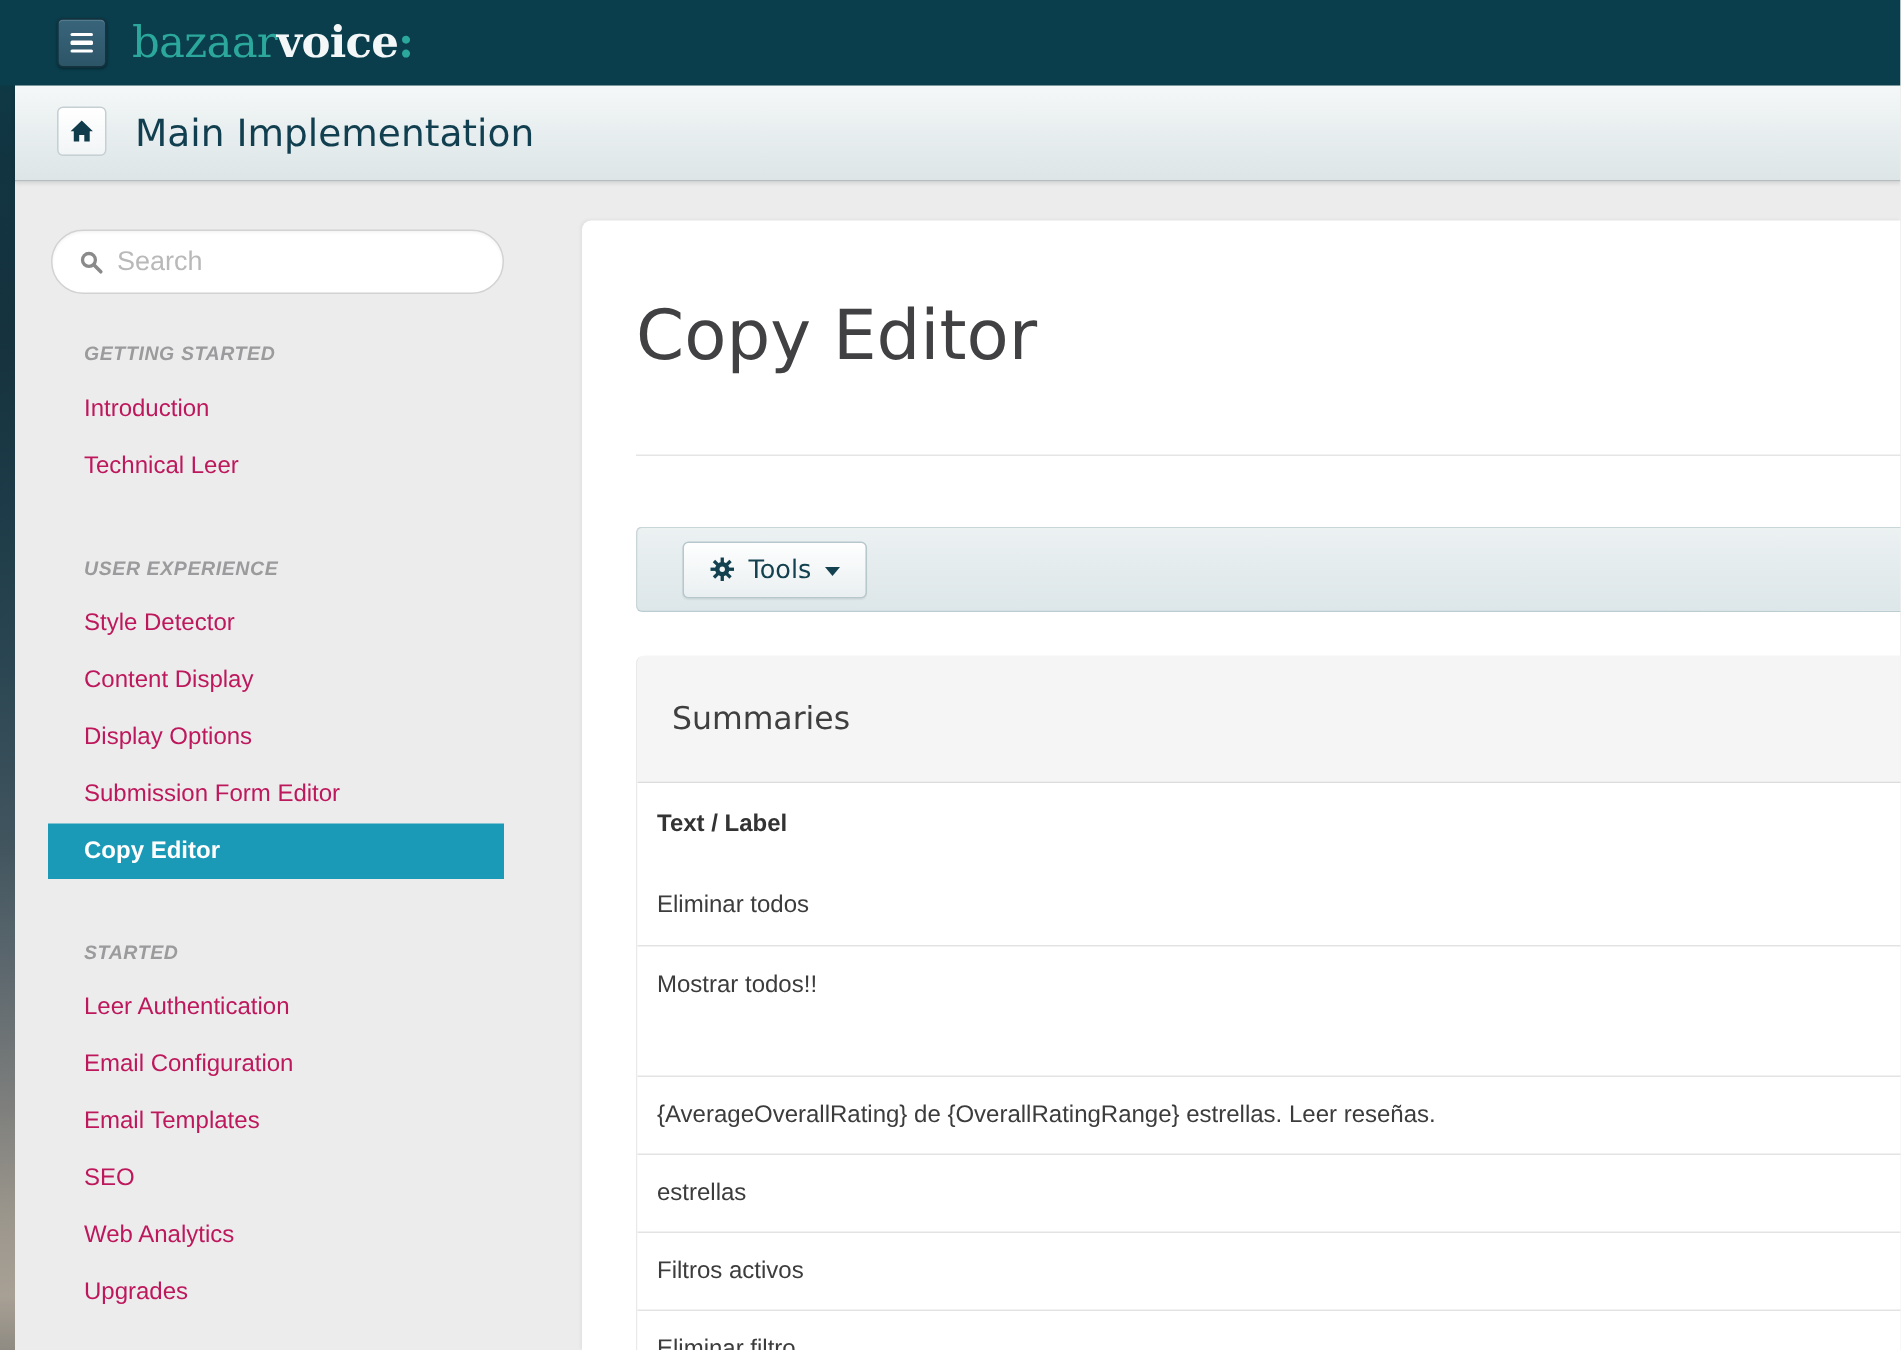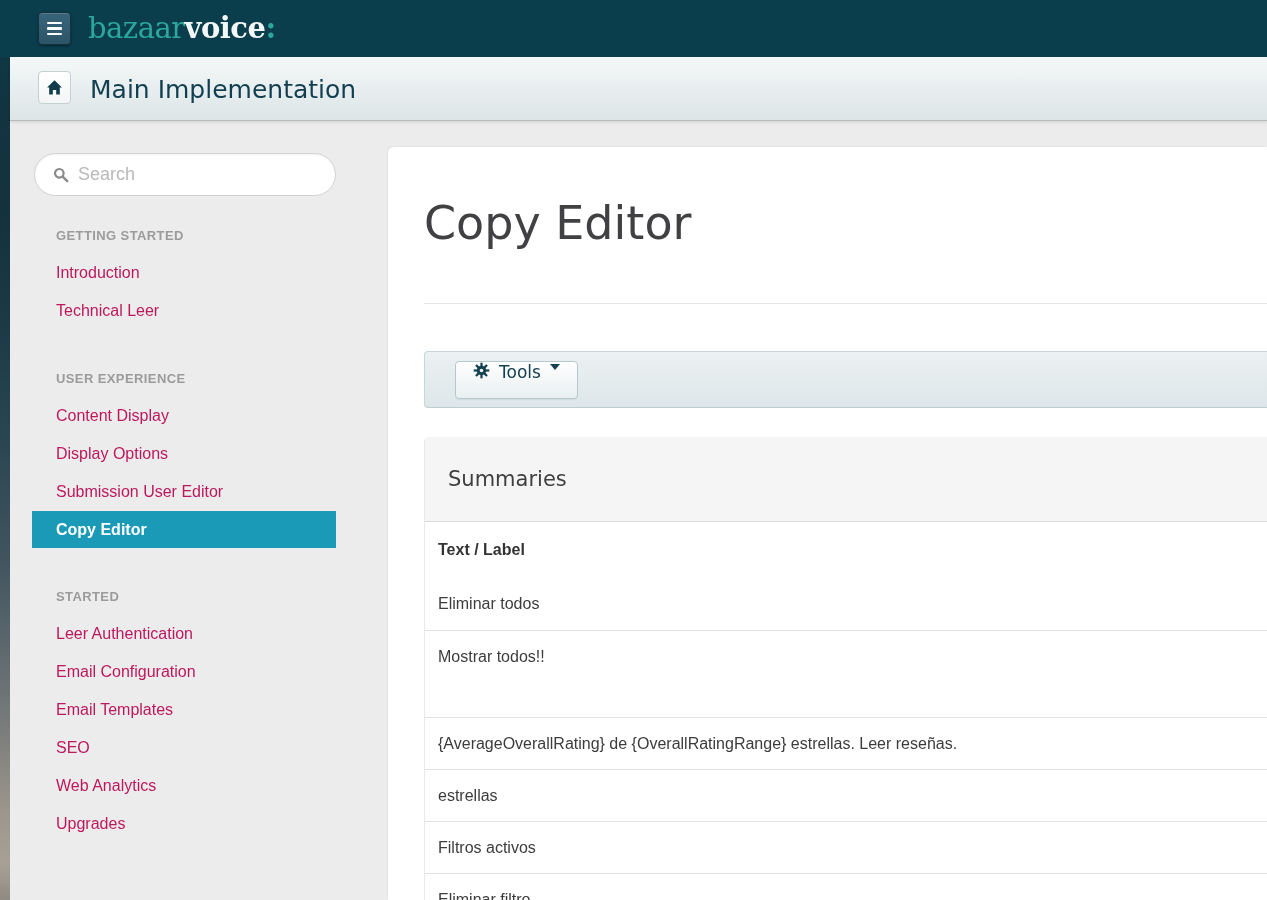--- a/index.html
+++ b/index.html
@@ -79,21 +79,21 @@
   .search-input {
     border:none; outline:none; background:transparent;
     font-family:"Liberation Sans",sans-serif; font-size:18px; color:#6d28d9;
     margin-left:9px; width:230px;
   }
   .search-input::placeholder { color:#b9b9b9; }
 
   .nav { margin-top:20px; padding-left:46px; }
   .nav-label {
     height:38px; display:flex; align-items:center;
-    font-size:13px; font-weight:bold; letter-spacing:.4px; color:#9b9b9d;
+    font-size:13px; font-weight:bold; letter-spacing:.4px; color:#9b9b9d;font-style:italic;
   }
   .nav-item {
     height:38px; display:flex; align-items:center;
     font-size:16px; color:#be185d; cursor:pointer; white-space:nowrap;
   }
   .nav-item.selected {
     background:#1b9ab8; color:#fff; font-weight:bold;
     margin-left:-24px; padding-left:24px; width:304px; height:37px;
   }
   .nav-section { margin-bottom:29px; }
@@ -114,21 +114,21 @@
 
   .toolbar {
     margin:47px -12px 0 0; height:57px;
     background:linear-gradient(180deg,#ecf1f2 0%,#e3ebed 55%,#dde6e8 100%);
     border-top:1px solid #c8d5d9; border-bottom:1px solid #bccdd2;
     border-left:1px solid #c8d5d9; border-radius:4px 0 0 4px;
     display:flex; align-items:center;
   }
   .tools-btn {
     margin-left:30px; height:38px; padding:0 17px;
-    display:inline-flex; align-items:flex-start; gap:9px;
+    display:inline-flex; align-items:center; gap:9px;
     background:linear-gradient(180deg,#fefefe 0%,#f3f6f7 55%,#e9eff1 100%);
     border:1px solid #b7c8cd; border-radius:4px; cursor:pointer;
     box-shadow:0 1px 1px rgba(0,0,0,.06);
     font-family:"DejaVu Sans","Liberation Sans",sans-serif;
     font-size:17px; color:#14414f;
   }
   .caret {
     width:0; height:0; margin-top:2px;
     border-left:5px solid transparent; border-right:5px solid transparent;
     border-top:6px solid #14414f;
@@ -192,23 +192,24 @@
       <input class="search-input" type="text" placeholder="Search" style="">
     </div>
     <nav class="nav" id="sidebar-nav">
         <div class="nav-section">
           <div class="nav-label">GETTING STARTED</div>
           <div class="nav-item">Introduction</div>
           <div class="nav-item">Technical Leer</div>
         </div>
         <div class="nav-section">
           <div class="nav-label">USER EXPERIENCE</div>
+          <div class="nav-item">Style Detector</div>
           <div class="nav-item">Content Display</div>
           <div class="nav-item">Display Options</div>
-          <div class="nav-item">Submission User Editor</div>
+          <div class="nav-item">Submission Form Editor</div>
           <div class="nav-item selected">Copy Editor</div>
         </div>
         <div class="nav-section">
           <div class="nav-label">STARTED</div>
           <div class="nav-item">Leer Authentication</div>
           <div class="nav-item">Email Configuration</div>
           <div class="nav-item">Email Templates</div>
           <div class="nav-item">SEO</div>
           <div class="nav-item">Web Analytics</div>
           <div class="nav-item">Upgrades</div>

